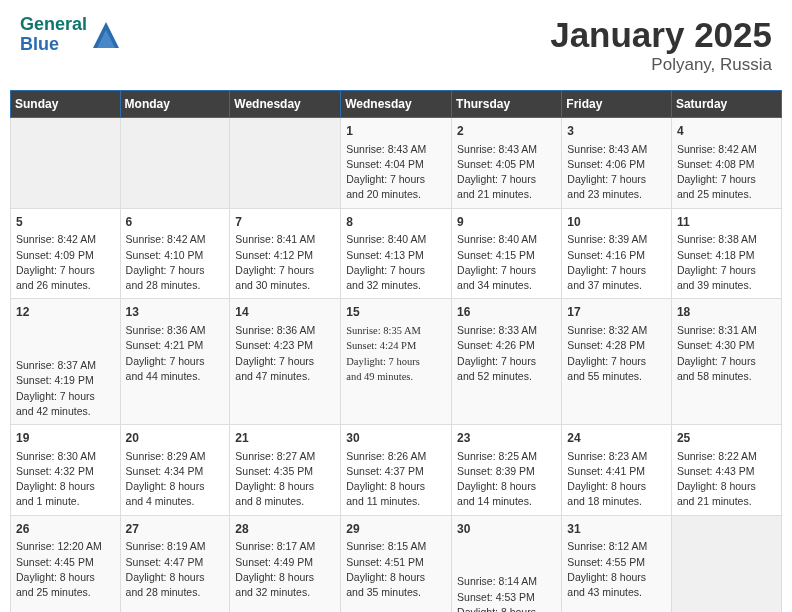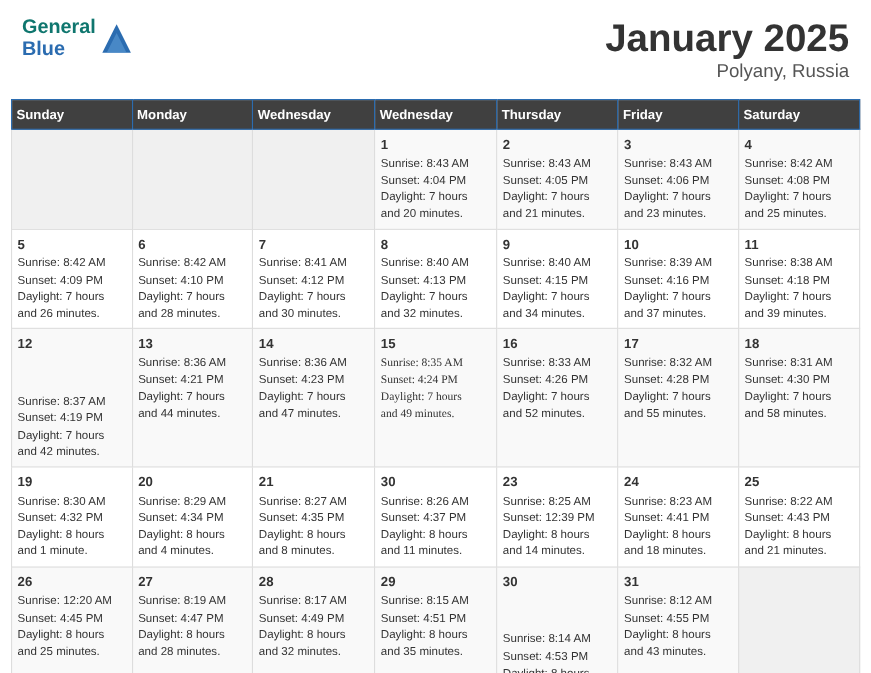--- a/index.html
+++ b/index.html
@@ -296,21 +296,21 @@
         <td>
           <span class="day-number">30</span>
           <div class="day-info" style="white-space: pre-line;">Sunrise: 8:26 AM
 Sunset: 4:37 PM
 Daylight: 8 hours
 and 11 minutes.</div>
         </td>
         <td>
           <span class="day-number">23</span>
           <div class="day-info" style="white-space: pre-line;">Sunrise: 8:25 AM
-Sunset: 12:39 PM
+Sunset: 8:39 PM
 Daylight: 8 hours
 and 14 minutes.</div>
         </td>
         <td>
           <span class="day-number">24</span>
           <div class="day-info" style="white-space: pre-line;">Sunrise: 8:23 AM
 Sunset: 4:41 PM
 Daylight: 8 hours
 and 18 minutes.</div>
         </td>

